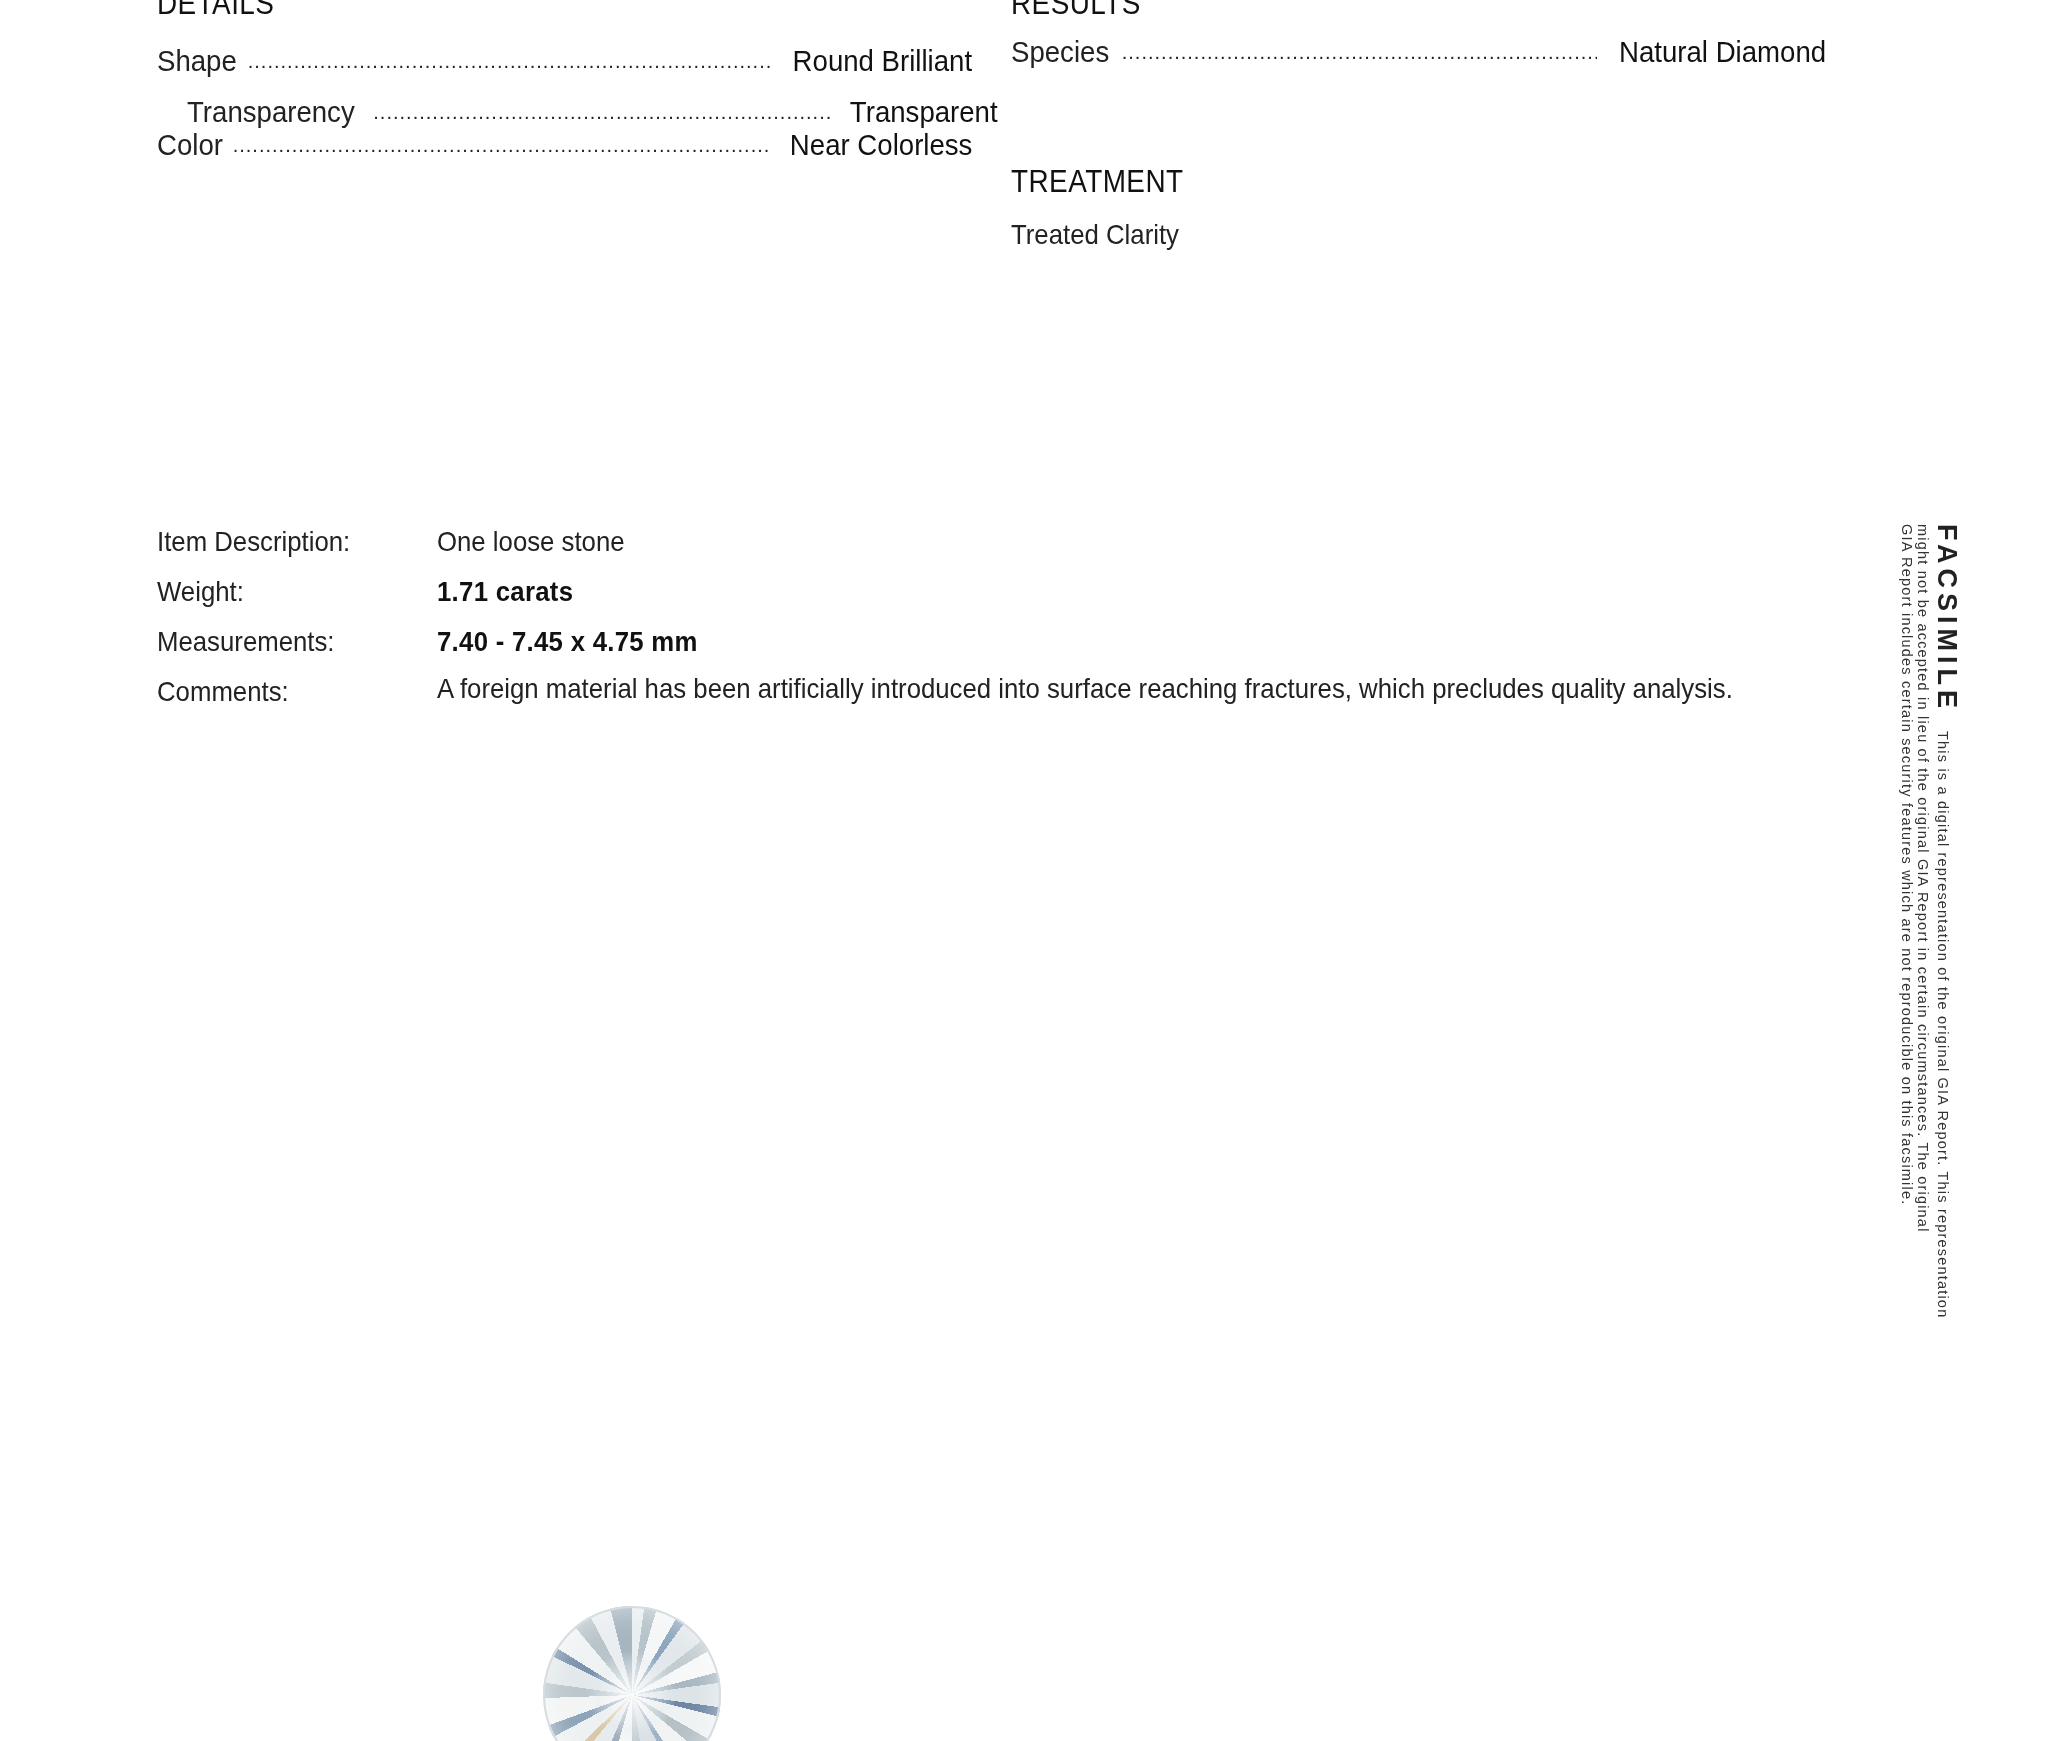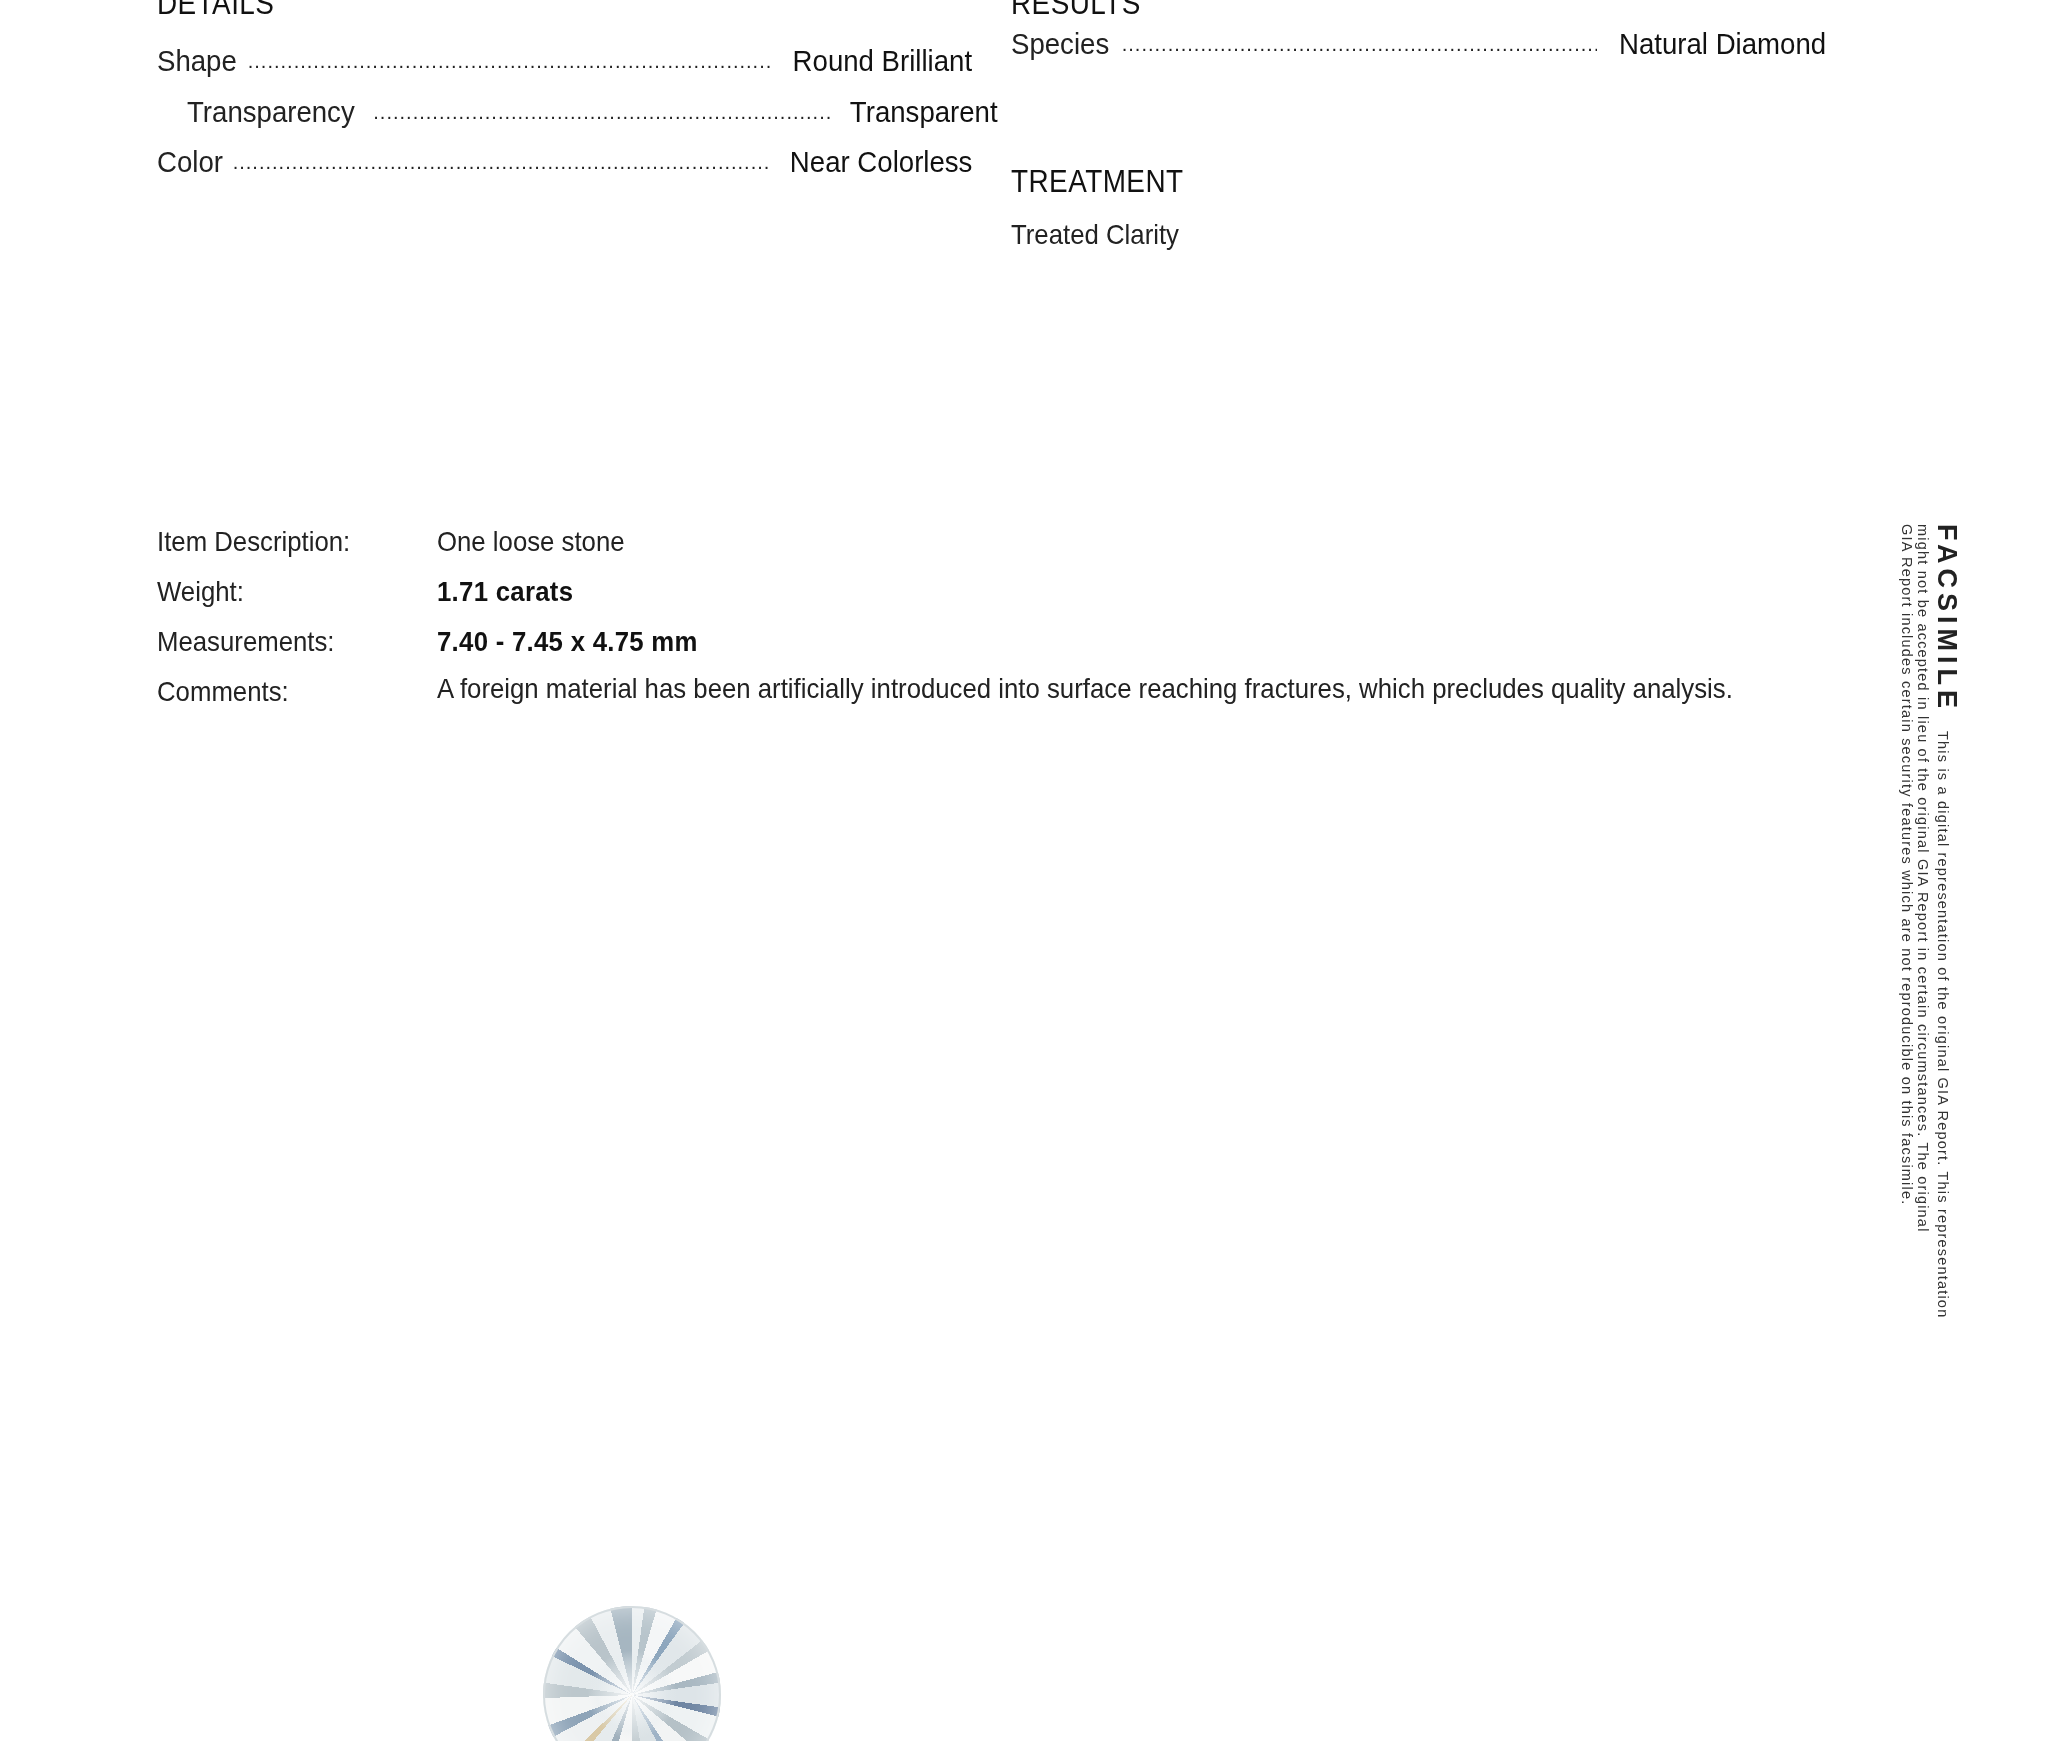--- a/index.html
+++ b/index.html
@@ -36,28 +36,28 @@
 <div class="abs row" style="left:157px; top:44px; width:815px;">
   <span class="lbl">Shape</span>
   <span class="dots"></span>
   <span class="val">Round Brilliant</span>
 </div>
 <div class="abs row" style="left:157px; top:95px; width:811px;margin-left:30px;">
   <span class="lbl">Transparency</span>
   <span class="dots"></span>
   <span class="val">Transparent</span>
 </div>
-<div class="abs row" style="left:157px; top:145px; width:815px;">
+<div class="abs row" style="left:157px; top:128px; width:815px;">
   <span class="lbl">Color</span>
   <span class="dots"></span>
   <span class="val">Near Colorless</span>
 </div>
 
 <div class="abs hdr" style="left:1011px; top:-14px;">RESULTS</div>
-<div class="abs row" style="left:1011px; top:27px; width:815px;">
+<div class="abs row" style="left:1011px; top:35px; width:815px;">
   <span class="lbl">Species</span>
   <span class="dots"></span>
   <span class="val">Natural Diamond</span>
 </div>
 
 <div class="abs hdr" style="left:1011px; top:164px;">TREATMENT</div>
 <div class="abs plain" style="left:1011px; top:219px;">Treated Clarity</div>
 
 <div class="abs item-lbl" style="left:157px; top:526px;">Item Description:</div>
 <div class="abs item-val" style="left:437px; top:526px;">One loose stone</div>

